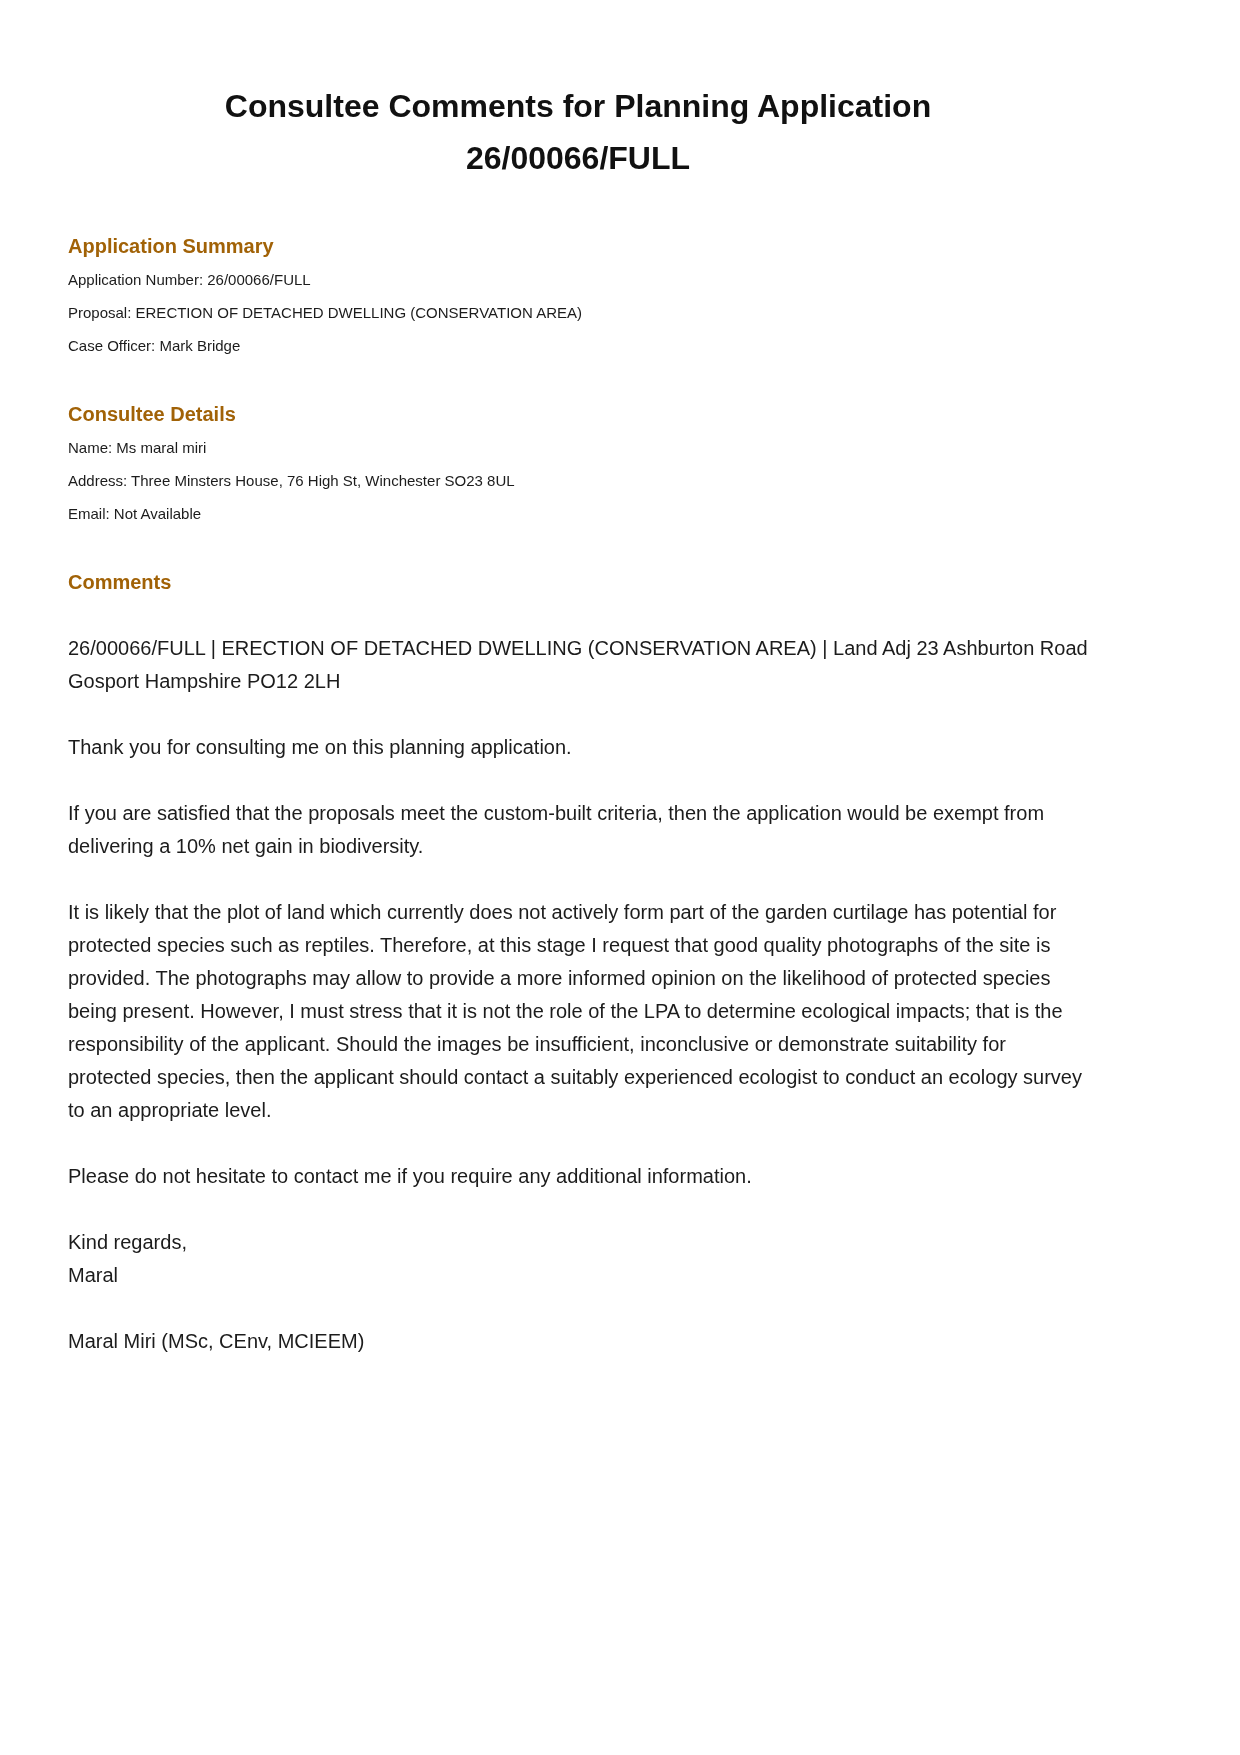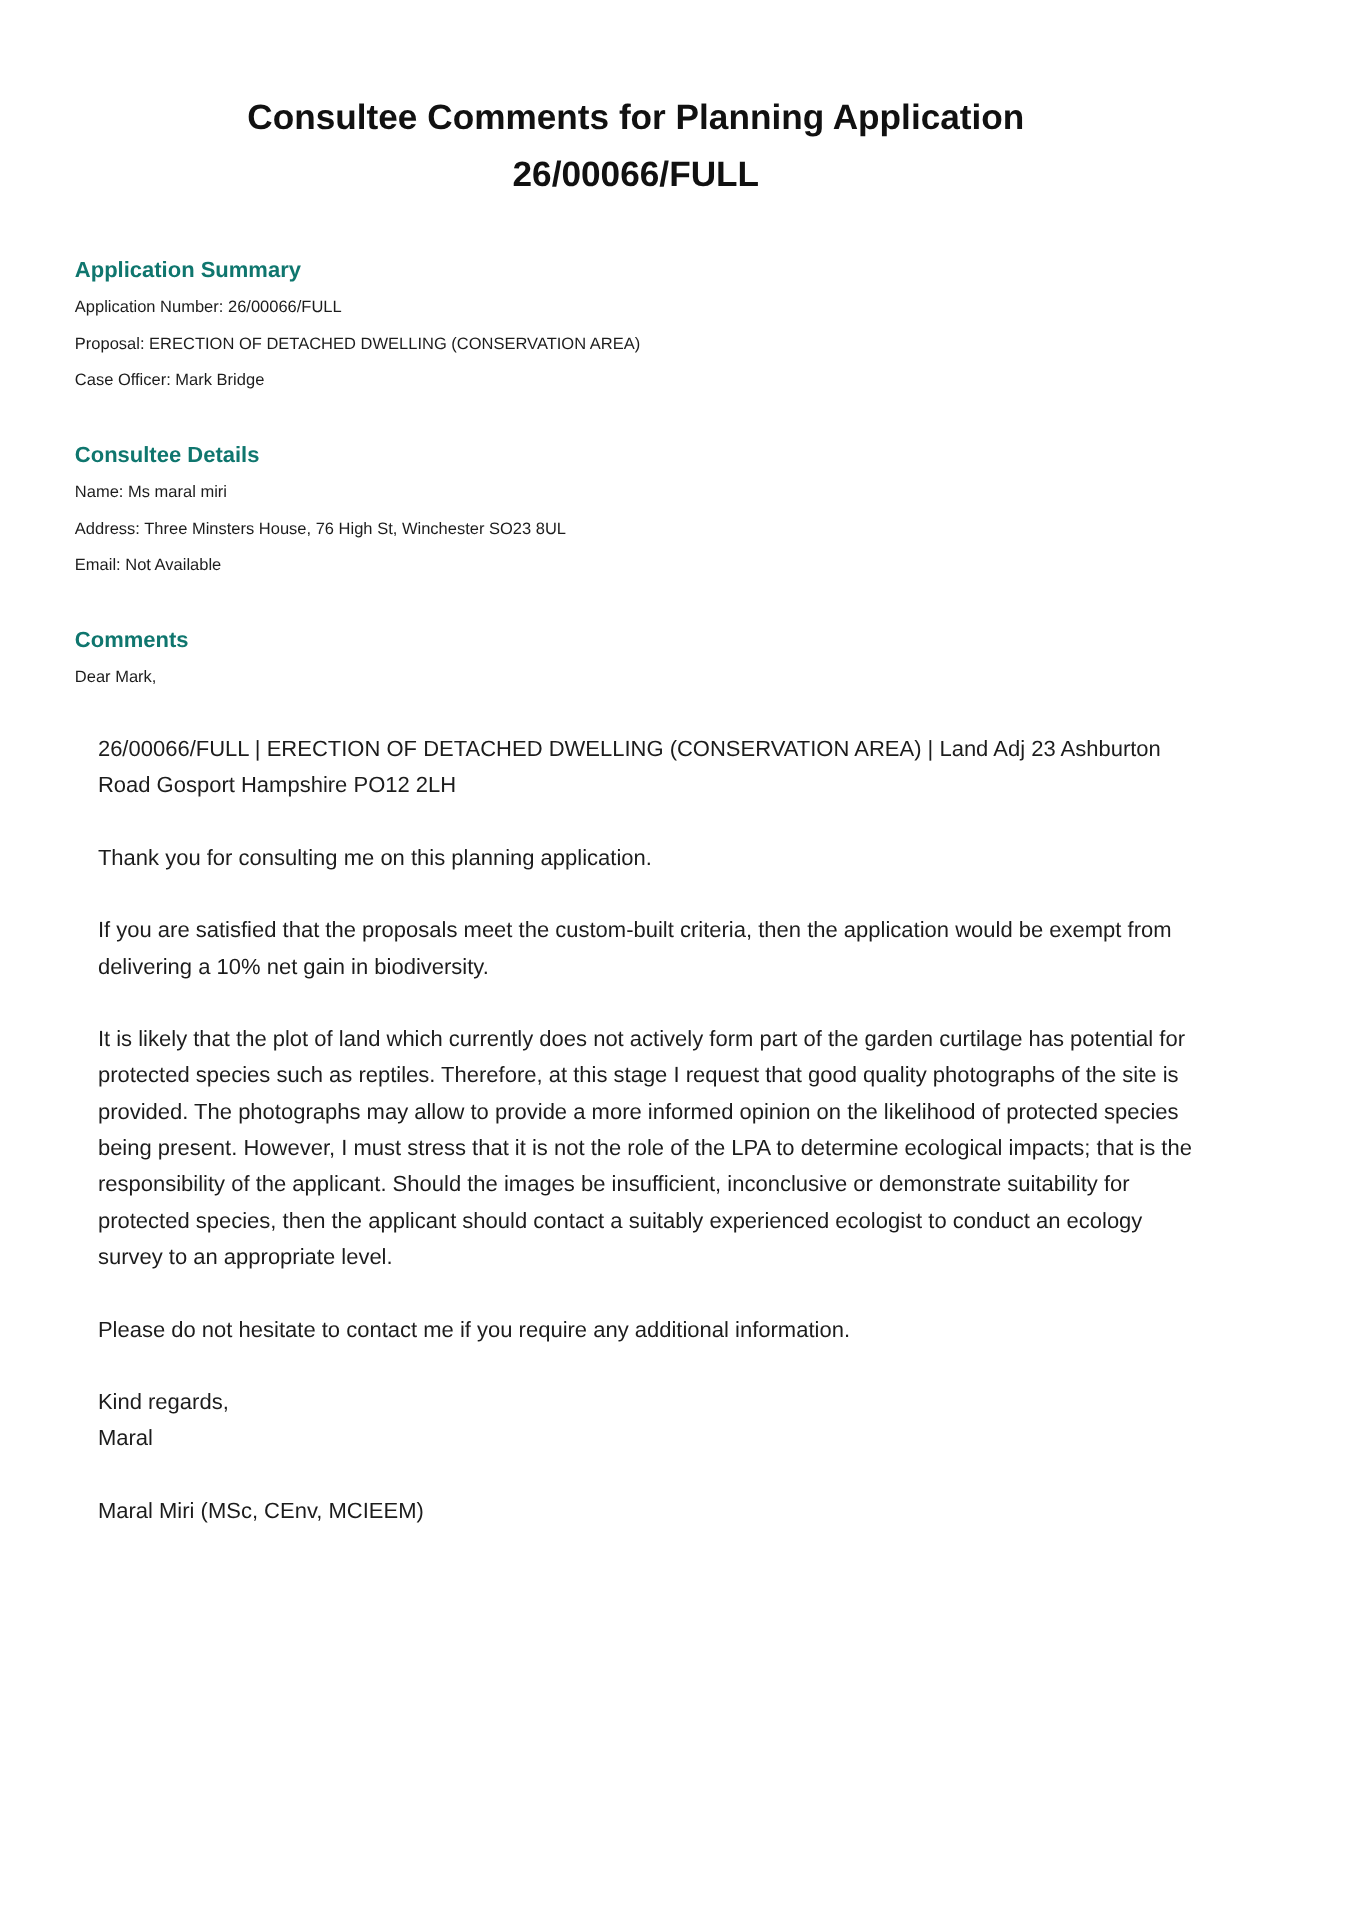--- a/index.html
+++ b/index.html
@@ -30,31 +30,30 @@
   .doc-title .title-line {
     display: block;
   }
   .section {
     margin-top: 36px;
   }
   .section-heading {
     font-size: 20px;
     font-weight: bold;
     line-height: 33px;
-    color: #0f766e;
+    color: #a16207;
   }
   .line {
     font-size: 15px;
     line-height: 33px;
   }
   .para {
     font-size: 20px;
     line-height: 33px;
     margin-top: 33px;
-    margin-left: 21px;
   }
   .para .para-line {
     display: block;
   }
 </style>
 </head>
 <body>
 
 <div class="page">
 
@@ -72,21 +71,20 @@
 
   <section class="section">
     <div class="section-heading">Consultee Details</div>
     <div class="line">Name: Ms maral miri</div>
     <div class="line">Address: Three Minsters House, 76 High St, Winchester SO23 8UL</div>
     <div class="line">Email: Not Available</div>
   </section>
 
   <section class="section">
     <div class="section-heading">Comments</div>
-    <div class="line">Dear Mark,</div>
 
     <div class="para">26/00066/FULL | ERECTION OF DETACHED DWELLING (CONSERVATION AREA) | Land Adj 23 Ashburton Road Gosport Hampshire PO12 2LH</div>
 
     <div class="para">Thank you for consulting me on this planning application.</div>
 
     <div class="para">If you are satisfied that the proposals meet the custom-built criteria, then the application would be exempt from delivering a 10% net gain in biodiversity.</div>
 
     <div class="para">It is likely that the plot of land which currently does not actively form part of the garden curtilage has potential for protected species such as reptiles. Therefore, at this stage I request that good quality photographs of the site is provided. The photographs may allow to provide a more informed opinion on the likelihood of protected species being present. However, I must stress that it is not the role of the LPA to determine ecological impacts; that is the responsibility of the applicant. Should the images be insufficient, inconclusive or demonstrate suitability for protected species, then the applicant should contact a suitably experienced ecologist to conduct an ecology survey to an appropriate level.</div>
 
     <div class="para">Please do not hesitate to contact me if you require any additional information.</div>

